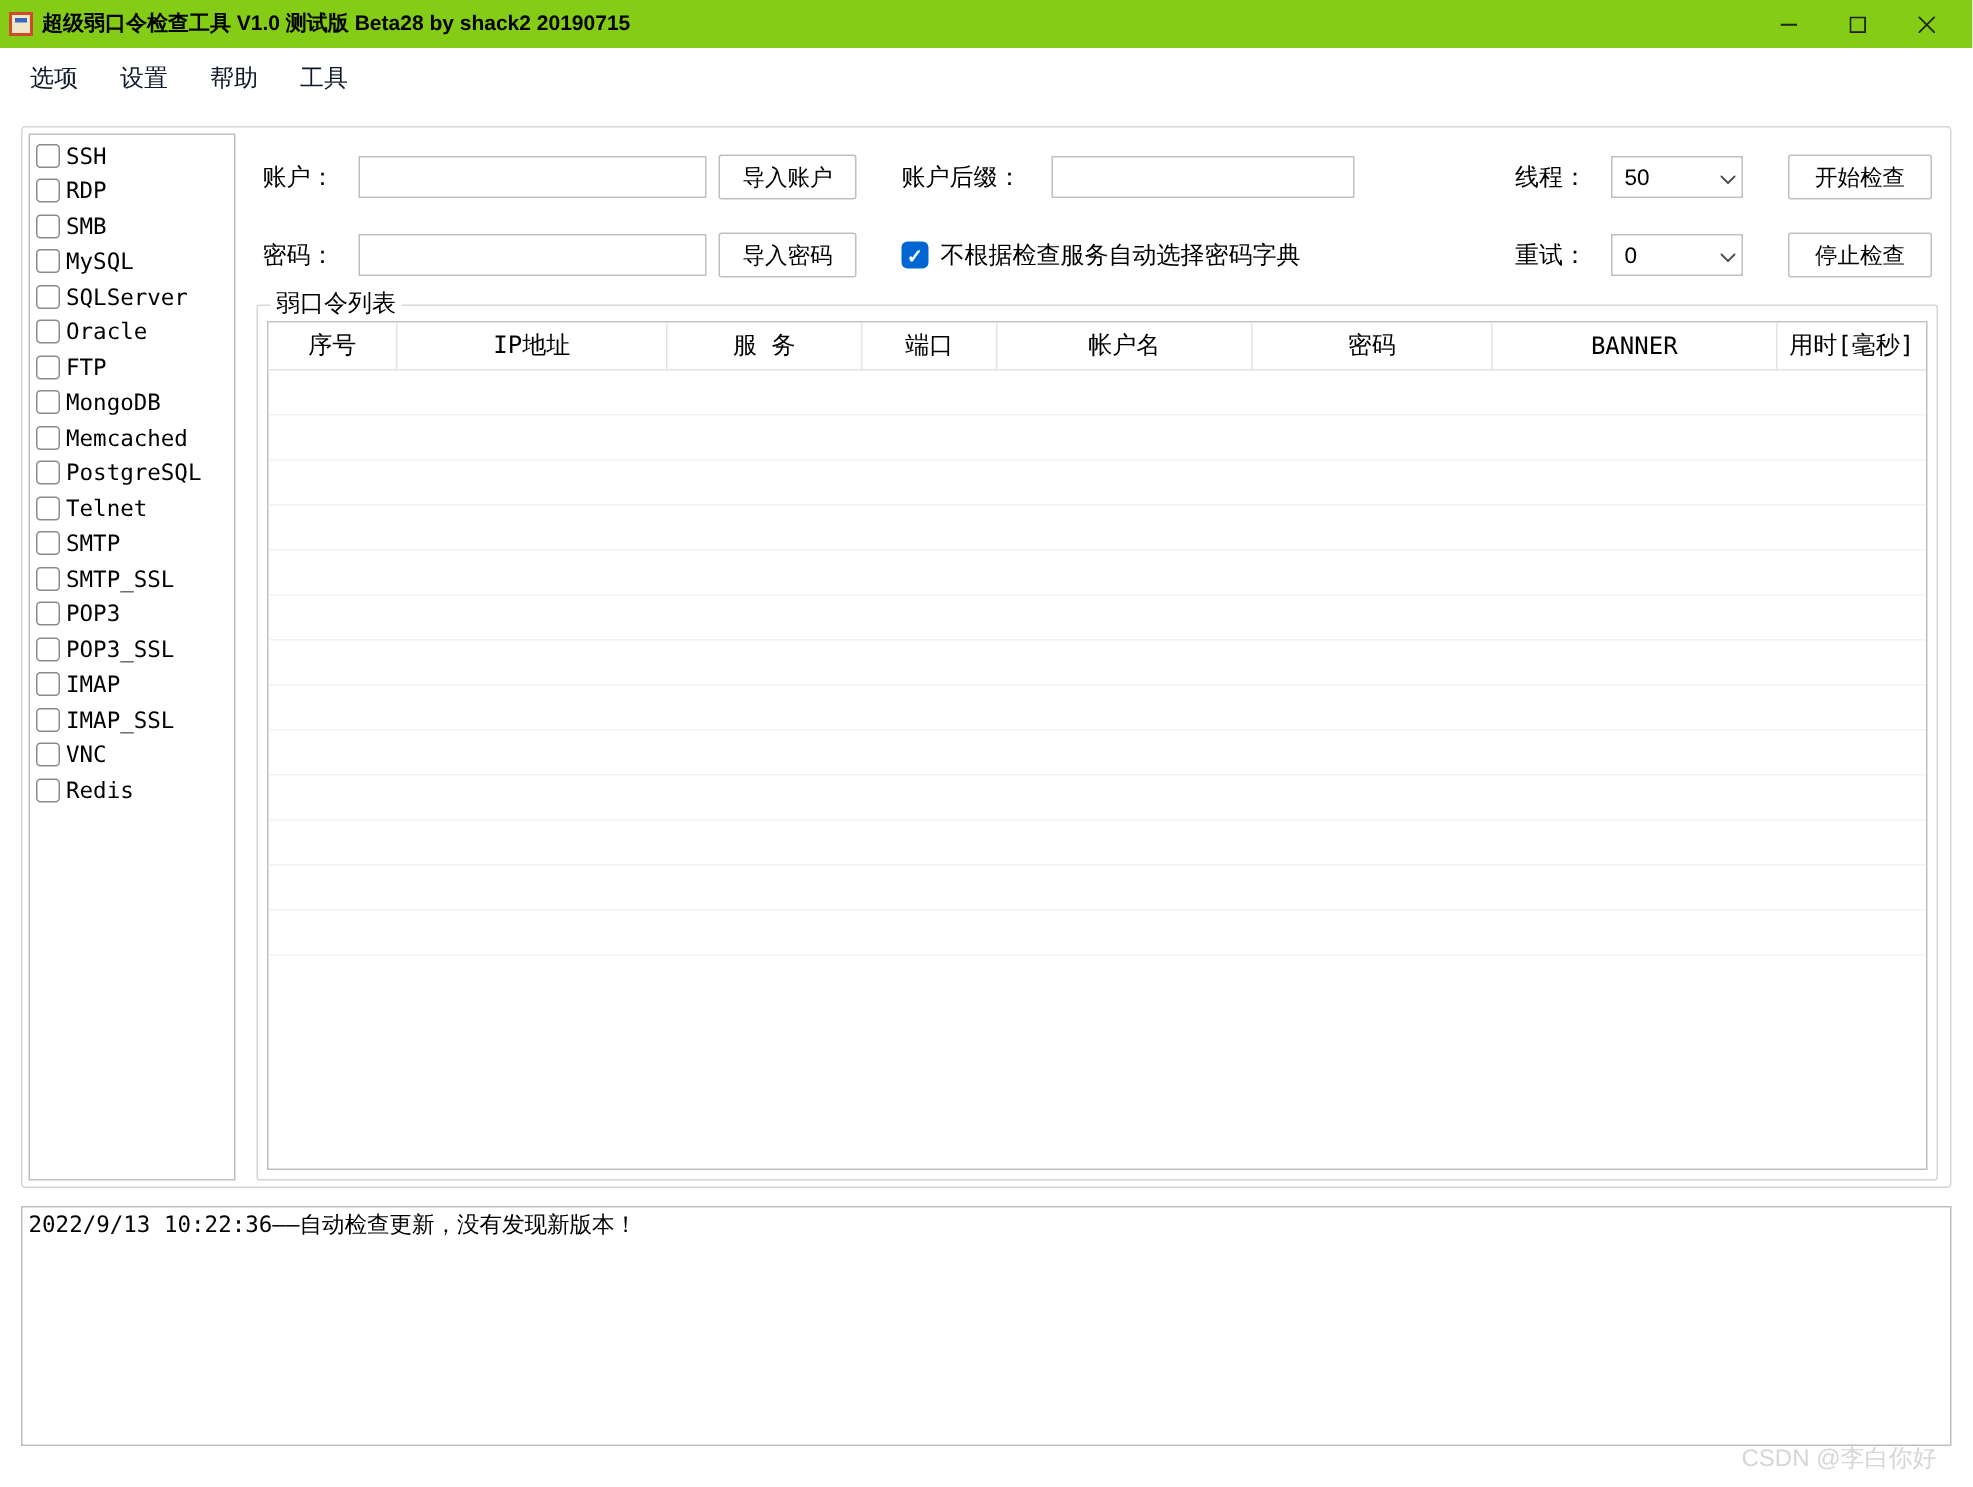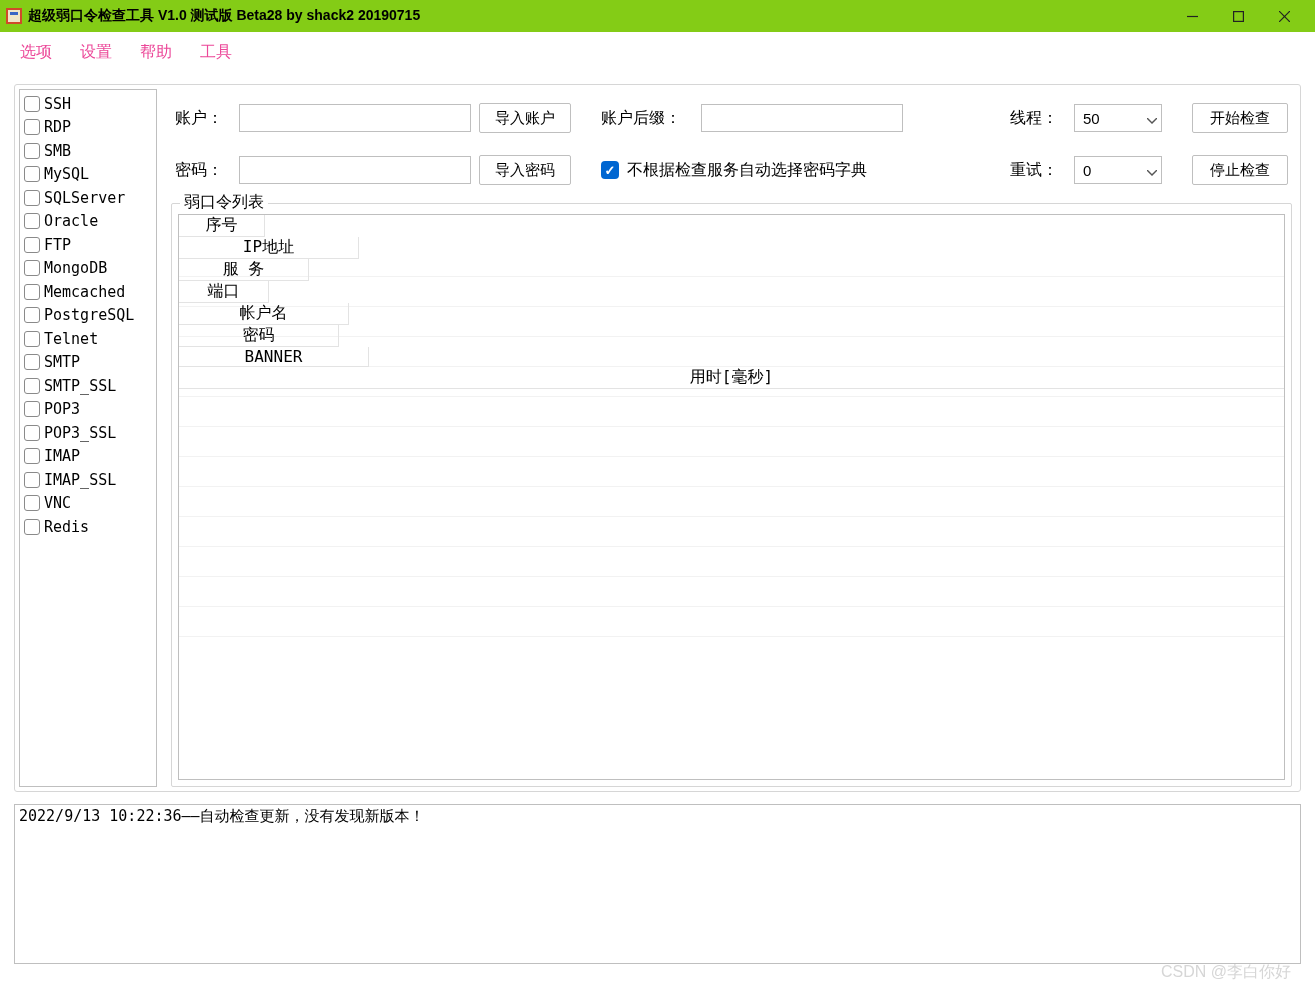--- a/index.html
+++ b/index.html
@@ -42,21 +42,21 @@
   }
 
   .menubar {
     display: flex;
     gap: 28px;
     padding: 10px 20px 14px 20px;
     border-bottom: 1px solid transparent;
   }
   .menu-item {
     font-size: 16px;
-    color: #ec4899;
+    color: #0f172a;
     cursor: default;
   }
 
   .main-panel {
     margin: 6px 14px 10px 14px;
     border: 1px solid #d6d6d6;
     border-radius: 3px;
     height: 708px;
     position: relative;
     display: flex;
@@ -199,21 +199,20 @@
     margin: 10px 6px 6px 6px;
     border: 1px solid #bfbfbf;
     height: calc(100% - 16px);
     background: #fff;
     overflow: hidden;
   }
   .thead {
     display: flex;
     height: 32px;
     background: #fff;
-    flex-direction: column;
   }
   .th {
     border-right: 1px solid #e3e3e3;
     border-bottom: 1px solid #e3e3e3;
     display: flex;
     align-items: center;
     justify-content: center;
     font-size: 16px;
     font-family: "SimSun", monospace;
     flex: 0 0 auto;

